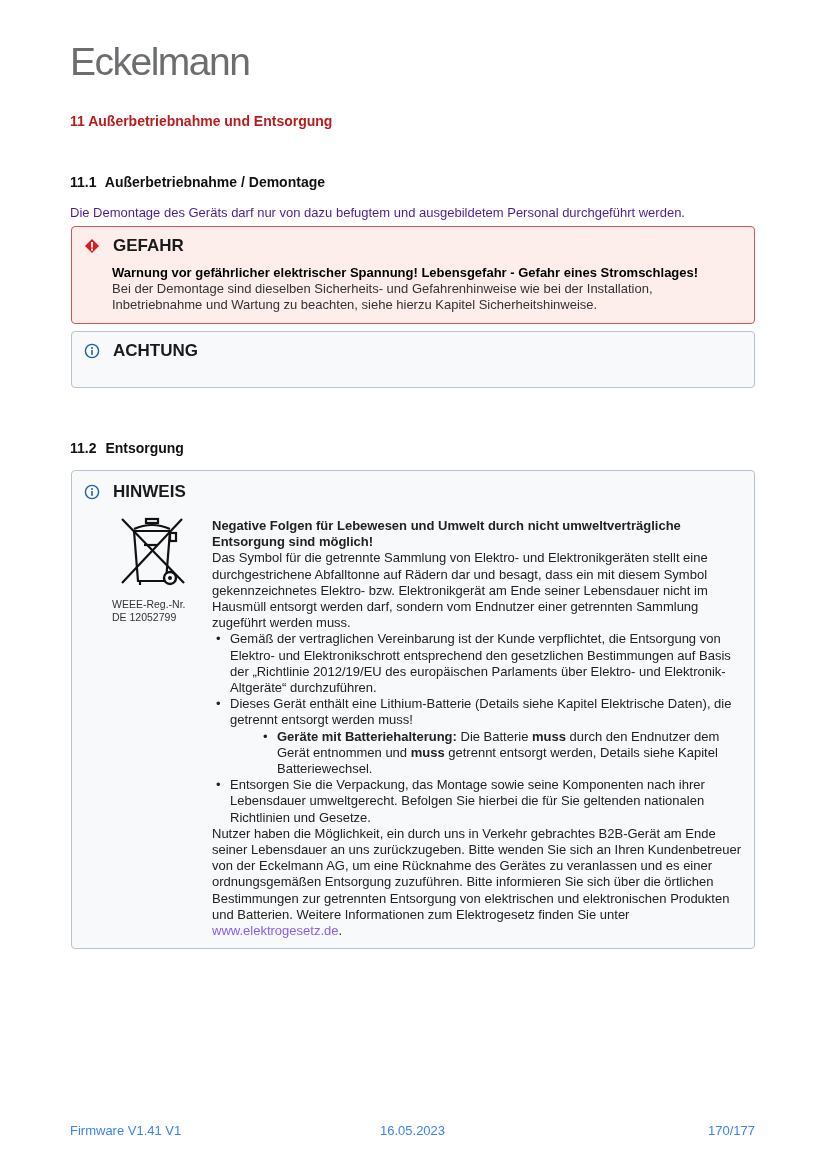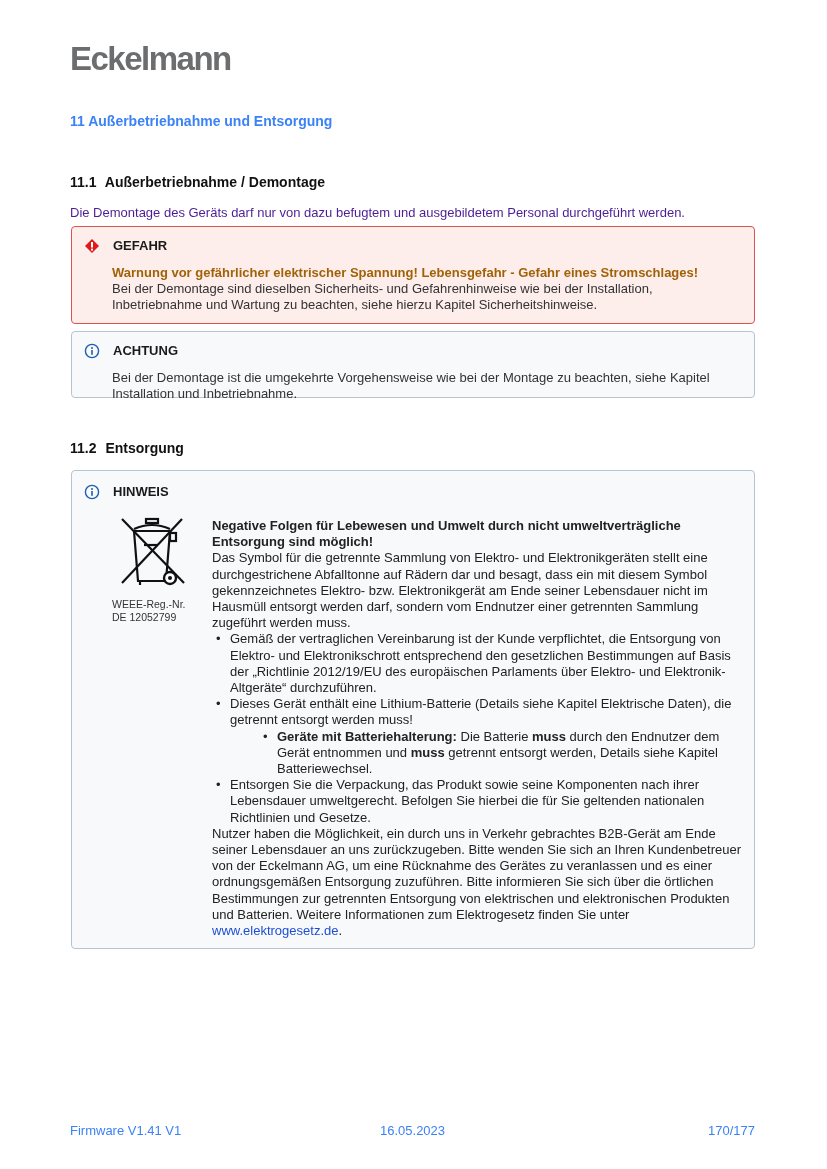--- a/index.html
+++ b/index.html
@@ -2,63 +2,63 @@
 <html><head>
 <meta charset="utf-8">
 <style>
   html, body { margin: 0; padding: 0; background: #ffffff; }
   body {
     width: 827px; height: 1169px; position: relative; overflow: hidden;
     font-family: "Liberation Sans", sans-serif; color: #1a1a1a;
   }
   .logo {
     position: absolute; left: 70px; top: 40px;
-    font-family: "Liberation Sans", sans-serif; font-weight: bold;
-    font-size: 33px; letter-spacing: -1.5px; color: #6b6d6f;
+    font-family: "Liberation Sans", sans-serif; font-weight: normal;
+    font-size: 39px; letter-spacing: -1.5px; color: #6b6d6f;
   }
   .h1 {
     position: absolute; left: 70px; top: 113px;
-    font-size: 14px; font-weight: bold; color: #3b82f6;
+    font-size: 14px; font-weight: bold; color: #b91c1c;
   }
   .h2 {
     position: absolute; left: 70px; font-size: 14px; font-weight: bold; color: #111;
   }
   .h2 .num { margin-right: 5px; }
   .para {
     position: absolute; left: 70px; top: 205px; font-size: 13px; color: #4c1d95;
   }
   .box {
     position: absolute; left: 71px; width: 684px; box-sizing: border-box;
     border-radius: 4px; font-size: 13px; line-height: 16px;
   }
   .box.danger { background: #fdeeec; border: 1px solid #d9534f; }
   .box.info { background: #f8f9fa; border: 1px solid #b7c3cf; }
   .box .head {
     position: absolute; left: 12px; top: 11px; display: flex; align-items: center;
-    font-weight: bold; font-size: 13px;
+    font-weight: bold; font-size: 17px;
   }
   .box .head .icon { width: 16px; height: 16px; margin-right: 13px; display: inline-block; }
   .box .body { position: absolute; left: 40px; right: 14px; color: #333; }
-  .box .body b { color: #a16207; margin-top: 31px; }
+  .box .body b { color: #000000; margin-top: 31px; }
   .weee {
     position: absolute; left: 40px; top: 38px; width: 80px; height: 80px;
   }
   .weee-caption {
     position: absolute; left: 40px; top: 127px; font-size: 10.5px; line-height: 13px; color: #333;
   }
   .hinweis-body {
     position: absolute; left: 140px; top: 47px; width: 540px; color: #222;
     font-size: 13px; line-height: 16.2px;
   }
   .hinweis-body p { margin: 0; }
   .hinweis-body ul { margin: 0; padding: 0; list-style: none; }
   .hinweis-body li { position: relative; padding-left: 18px; }
   .hinweis-body li::before { content: "•"; position: absolute; left: 4px; top: 0; }
   .hinweis-body ul.sub { padding-left: 29px; }
-  .link { color: #1d4ed8; text-decoration: none; margin-top: 41px; }
+  .link { color: #8b5cf6; text-decoration: none; margin-top: 41px; }
   .footer {
     position: absolute; top: 1123px; font-size: 13px; color: #3b82f6;
   }
 </style>
 </head>
 <body>
 
 <div class="logo">Eckelmann</div>
 
 <div class="h1">11 Außerbetriebnahme und Entsorgung</div>
@@ -80,32 +80,31 @@
       </svg>
     </span>
     <span>GEFAHR</span>
   </div>
   <div class="body" style="top:38px;">
     <b>Warnung vor gefährlicher elektrischer Spannung! Lebensgefahr - Gefahr eines Stromschlages!</b><br>
     <span>Bei der Demontage sind dieselben Sicherheits- und Gefahrenhinweise wie bei der Installation, Inbetriebnahme und Wartung zu beachten, siehe hierzu Kapitel Sicherheitshinweise.</span>
   </div>
 </div>
 
-<div class="box info" style="top:331px; height:67px;">
+<div class="box info" style="top:331px; height:57px;">
   <div class="head">
     <span class="icon">
       <svg width="16" height="16" viewBox="0 0 16 16">
         <circle cx="8" cy="8" r="6.6" fill="none" stroke="#1f5fb0" stroke-width="1.4"></circle>
         <rect x="7.2" y="7" width="1.6" height="4.8" fill="#1f5fb0"></rect>
         <circle cx="8" cy="4.9" r="1" fill="#1f5fb0"></circle>
       </svg>
     </span>
     <span>ACHTUNG</span>
   </div>
-  <div class="body" style="top:38px;">Bei der Demontage ist die umgekehrte Vorgehensweise wie bei der Montage zu beachten, siehe Kapitel Installation und Inbetriebnahme.</div>
 </div>
 
 <div class="h2" style="top:440px;">
   <span class="num">11.2</span>
   <span>Entsorgung</span>
 </div>
 
 <div class="box info" style="top:470px; height:479px;">
   <div class="head" style="top:13px;">
     <span class="icon">
@@ -145,21 +144,21 @@
     <ul>
       <li>Gemäß der vertraglichen Vereinbarung ist der Kunde verpflichtet, die Entsorgung von Elektro- und Elektronikschrott entsprechend den gesetzlichen Bestimmungen auf Basis der „Richtlinie 2012/19/EU des europäischen Parlaments über Elektro- und Elektronik-Altgeräte“ durchzuführen.</li>
       <li>
         <span>Dieses Gerät enthält eine Lithium-Batterie (Details siehe Kapitel Elektrische Daten), die getrennt entsorgt werden muss!</span>
         <ul class="sub">
           <li>
             <b>Geräte mit Batteriehalterung:</b><span> Die Batterie </span><b>muss</b><span> durch den Endnutzer dem Gerät entnommen und </span><b>muss</b><span> getrennt entsorgt werden, Details siehe Kapitel Batteriewechsel.</span>
           </li>
         </ul>
       </li>
-      <li>Entsorgen Sie die Verpackung, das Produkt sowie seine Komponenten nach ihrer Lebensdauer umweltgerecht. Befolgen Sie hierbei die für Sie geltenden nationalen Richtlinien und Gesetze.</li>
+      <li>Entsorgen Sie die Verpackung, das Montage sowie seine Komponenten nach ihrer Lebensdauer umweltgerecht. Befolgen Sie hierbei die für Sie geltenden nationalen Richtlinien und Gesetze.</li>
     </ul>
     <p><span>Nutzer haben die Möglichkeit, ein durch uns in Verkehr gebrachtes B2B-Gerät am Ende seiner Lebensdauer an uns zurückzugeben. Bitte wenden Sie sich an Ihren Kundenbetreuer von der Eckelmann AG, um eine Rücknahme des Gerätes zu veranlassen und es einer ordnungsgemäßen Entsorgung zuzuführen. Bitte informieren Sie sich über die örtlichen Bestimmungen zur getrennten Entsorgung von elektrischen und elektronischen Produkten und Batterien. Weitere Informationen zum Elektrogesetz finden Sie unter </span><a class="link">www.elektrogesetz.de</a><span>.</span></p>
   </div>
 </div>
 
 <div class="footer" style="left:70px;">Firmware V1.41 V1</div>
 <div class="footer" style="left:380px;">16.05.2023</div>
 <div class="footer" style="right:72px;">170/177</div>
 
 </body></html>

